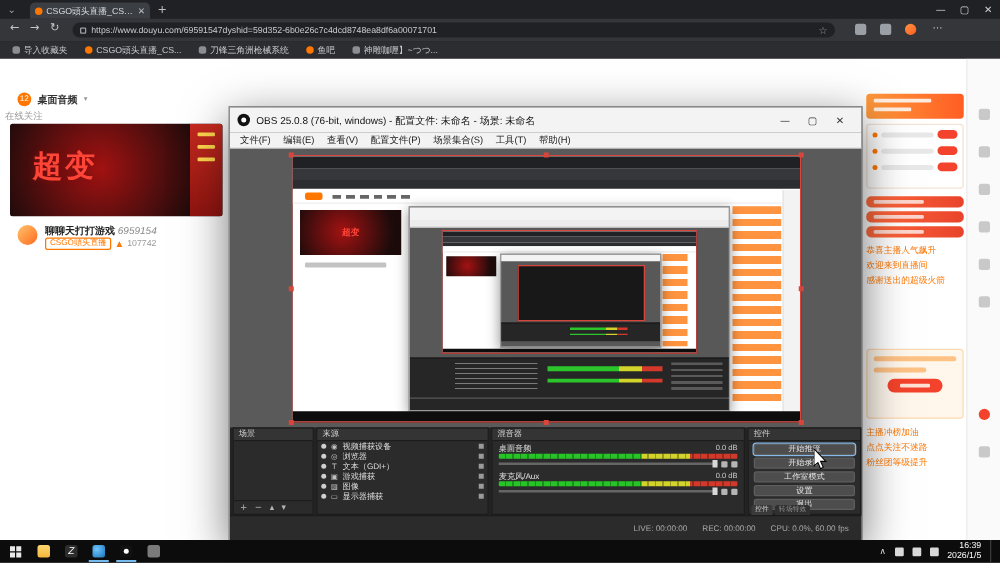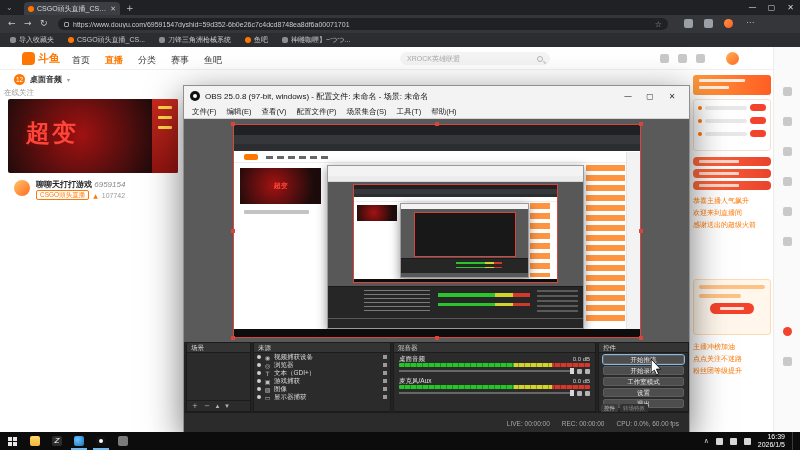--- a/index.html
+++ b/index.html
@@ -250,41 +250,20 @@
         <i class="f-orange"></i>
         <span>鱼吧</span>
       </span>
     <span class="bm">
         <i class="f-gray"></i>
         <span>神雕咖喱】~つつ...</span>
       </span>
   </div>
 
   <div class="page">
-    <div class="dy-header">
-      <div class="dy-logo">
-        <i></i>
-        <b>斗鱼</b>
-      </div>
-      <div class="dy-nav">
-        <span>首页</span>
-        <span class="on">直播</span>
-        <span>分类</span>
-        <span>赛事</span>
-        <span>鱼吧</span>
-      </div>
-      <div class="dy-search">
-        <span class="q">XROCK英雄联盟</span>
-        <i class="mag"></i>
-      </div>
-      <i class="hico" style="left:660px"></i>
-      <i class="hico" style="left:678px"></i>
-      <i class="hico" style="left:696px"></i>
-      <i class="dy-avatar"></i>
-    </div>
 
     <div class="follow-line1">
       <span class="badge12">12</span>
       <b>桌面音频</b>
       <span class="ch glyph">▾</span>
     </div>
     <div class="online-lab">在线关注</div>
 
     <div class="poster">
       <span class="big">超变</span>
@@ -357,21 +336,21 @@
       <i style="top:160px"></i>
       <i style="top:190px"></i>
       <i class="red" style="top:280px"></i>
       <i style="top:310px"></i>
     </div>
   </div>
 
   <div class="obs">
     <div class="obs-titlebar">
       <i class="obs-logo"></i>
-      <span class="obs-title">OBS 25.0.8 (97-bit, windows) - 配置文件: 未命名 - 场景: 未命名</span>
+      <span class="obs-title">OBS 25.0.8 (76-bit, windows) - 配置文件: 未命名 - 场景: 未命名</span>
       <span class="obs-wc">
         <span class="glyph">—</span>
         <span class="glyph">▢</span>
         <span class="glyph">✕</span>
       </span>
     </div>
     <div class="obs-menubar">
       <span>文件(F)</span>
       <span>编辑(E)</span>
       <span>查看(V)</span>

